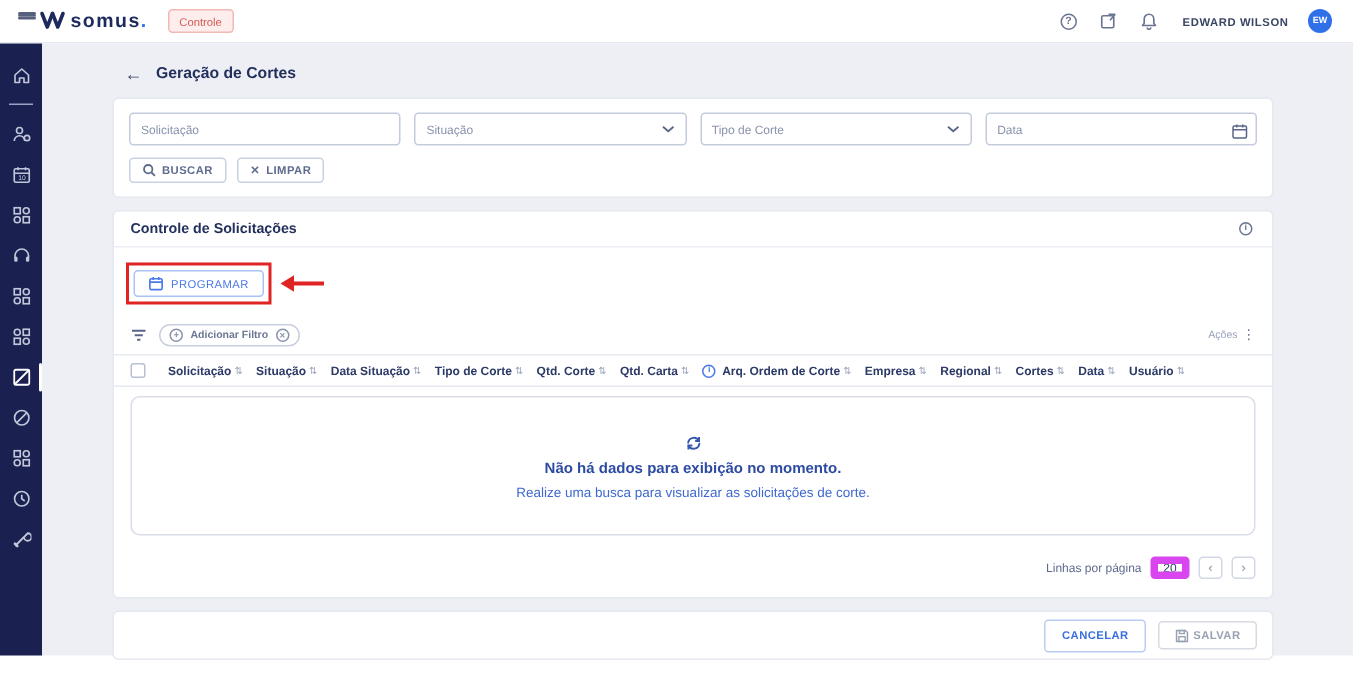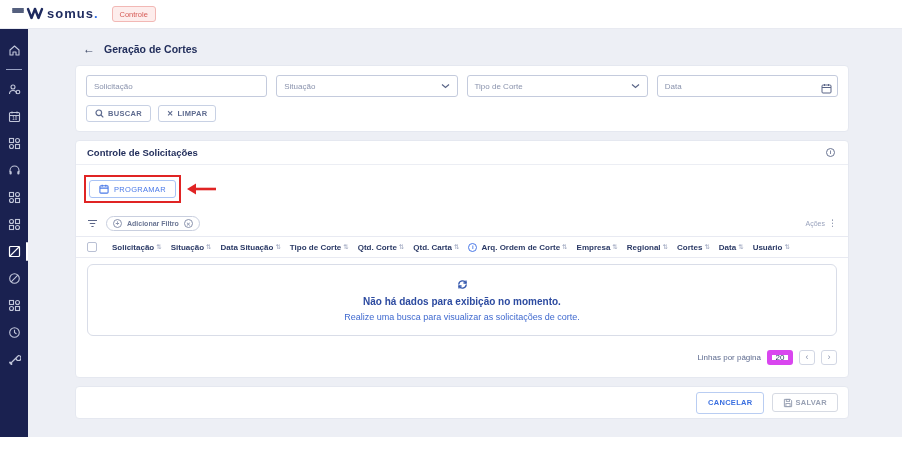--- a/index.html
+++ b/index.html
@@ -72,21 +72,21 @@
   .dots { font-size:9px; color:#6b7694; line-height:1; }
 
   .thead { display:flex; align-items:center; gap:9px; border-top:1px solid #e8eaf2; border-bottom:1px solid #e8eaf2; padding:5px 11px; }
   .checkbox { width:10px; height:10px; border:1px solid #b9c0d4; border-radius:2px; background:#fff; cursor:pointer; flex:0 0 auto; margin-right:6px; }
   .th { display:flex; align-items:center; gap:2px; cursor:pointer; white-space:nowrap; }
   .th-label { font-size:8px; font-weight:bold; color:#2b3a66; }
   .sort { font-size:6.5px; color:#9aa3bd; }
   .info-badge { width:9px; height:9px; border:1px solid #4a79e8; border-radius:50%; color:#4a79e8; font-size:6px; line-height:7.5px; text-align:center; font-weight:bold; font-style:normal; margin-right:2px; flex:0 0 auto; }
   .info-badge.gray { border-color:#6a7492; color:#6a7492; }
 
-  .empty-box { margin:6px 11px 0; border:1px solid #d9dde8; border-radius:6px; height:72px; display:flex; flex-direction:column; align-items:center; justify-content:center; gap:5px; background:#fff; }
+  .empty-box { margin:6px 11px 0; border:1px solid #d9dde8; border-radius:6px; height:93px; display:flex; flex-direction:column; align-items:center; justify-content:center; gap:5px; background:#fff; }
   .empty-title { font-size:10px; font-weight:bold; color:#2d4ba0; }
   .empty-sub { font-size:9px; color:#3f69cf; }
 
   .pagination { display:flex; align-items:center; justify-content:flex-end; gap:6px; padding:14px 11px 2px; }
   .pag-label { font-size:8px; color:#5e6b8f; }
   .page-size { width:26px; height:15px; border:5px solid #d946ef; border-radius:3px; text-align:center; font-size:8px; color:#2b3a66; font-family:"Liberation Sans",sans-serif; }
   .pag-btn { width:16px; height:15px; border:1px solid #d2d7e4; border-radius:3px; background:#fff; color:#8a93ad; font-size:9px; line-height:1; cursor:pointer; }
 
   
   .footerbar { height:33px; display:flex; align-items:center; justify-content:flex-end; gap:8px; padding:0 10px; }
@@ -110,20 +110,41 @@
       <div class="brand">
         <svg width="18" height="13" viewBox="0 0 18 13">
           <path d="M2 2 L5.5 11 L9 2" fill="none" stroke="#1e2a5e" stroke-width="2.4" stroke-linecap="round" stroke-linejoin="round"></path>
           <path d="M9 2 L12.5 11 L16 2" fill="none" stroke="#1e2a5e" stroke-width="2.4" stroke-linecap="round" stroke-linejoin="round"></path>
         </svg>
         <span class="brand-text">somus</span>
         <span class="brand-dot">.</span>
       </div>
       <span class="env-badge">Controle</span>
     </div>
+    <div class="tb-right">
+      <button class="tb-icon">
+        <span class="circle-q">?</span>
+      </button>
+      <button class="tb-icon">
+        <svg width="12" height="12" viewBox="0 0 12 12">
+          <rect x="1.5" y="2.5" width="8" height="8" rx="1" fill="none" stroke="#6a7492" stroke-width="1.1"></rect>
+          <path d="M6 1.5 L10.5 1.5 M10.5 1.5 L7 5.5" stroke="#6a7492" stroke-width="1.1" fill="none"></path>
+        </svg>
+      </button>
+      <button class="tb-icon">
+        <svg width="12" height="12" viewBox="0 0 12 12">
+          <path d="M6 1.5 a3.2 3.2 0 0 1 3.2 3.2 V7.5 L10.3 9 H1.7 L2.8 7.5 V4.7 A3.2 3.2 0 0 1 6 1.5 Z" fill="none" stroke="#6a7492" stroke-width="1.1" stroke-linejoin="round"></path>
+          <path d="M4.8 10.3 a1.2 1.2 0 0 0 2.4 0" fill="none" stroke="#6a7492" stroke-width="1.1"></path>
+        </svg>
+      </button>
+      <span class="user-name">EDWARD WILSON</span>
+      <div class="avatar">
+        <span>EW</span>
+      </div>
+    </div>
   </header>
 
   <div class="shell">
 
     <aside class="sidebar">
       <div class="nav-item">
         <svg width="13" height="13" viewBox="0 0 13 13">
             <path d="M2 6 L6.5 2 L11 6 V11 H8 V8 H5 V11 H2 Z" fill="none" stroke="#dfe3f2" stroke-width="1.1" stroke-linejoin="round"></path>
           </svg>
       </div>

